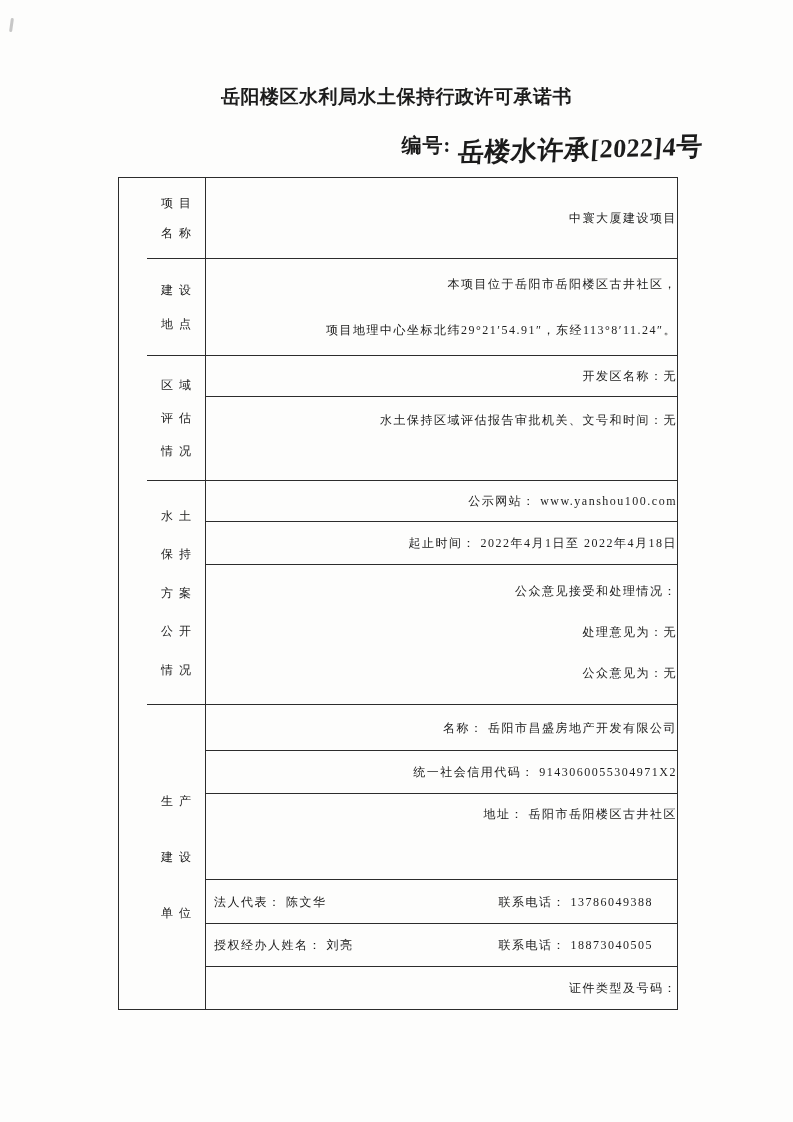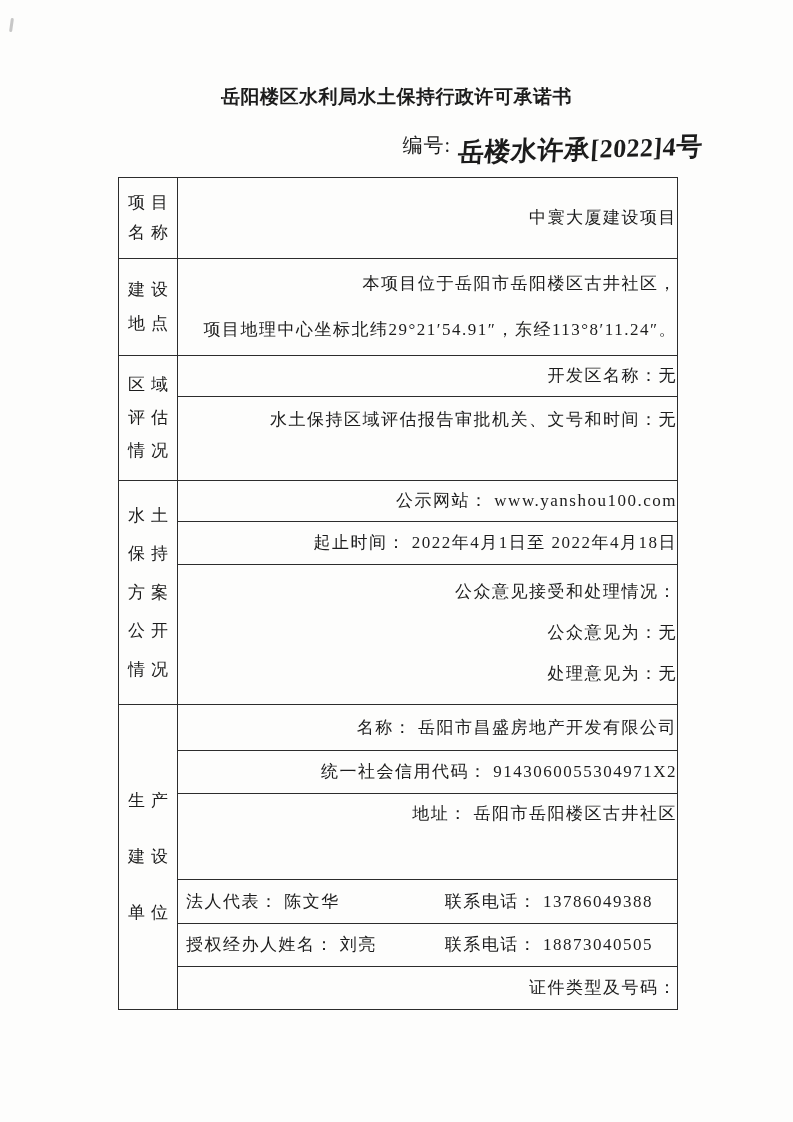--- a/index.html
+++ b/index.html
@@ -39,42 +39,43 @@
     letter-spacing: 0.5px;
   }
   .doc-number {
     position: absolute;
     top: 132px;
     right: 90px;
     font-size: 20px;
     white-space: nowrap;
   }
   .doc-number .label {
-    font-weight: 400;
+    font-weight: 700;
     letter-spacing: 1px;
     vertical-align: 6px;
   }
   .doc-number .handwritten {
     display: inline-block;
     font-size: 26px;
     font-weight: 700;
     letter-spacing: 0.5px;
     transform: rotate(-1.5deg) skewX(-5deg);
     margin-left: 2px;
   }
   
   .permit-table {
     position: absolute;
     top: 177px;
     left: 118px;
     width: 560px;
     border: 1px solid #2c2c2c;
     box-sizing: border-box;
-    font-size: 17px;
+    font-size: 12px;
     letter-spacing: 1.5px;
+    padding-left: 28px;
   }
   .section {
     display: flex;
     box-sizing: border-box;
   }
   .section + .section { border-top: 1px solid #2c2c2c; }
   .label-cell {
     width: 59px;
     min-width: 59px;
     box-sizing: border-box;
@@ -212,22 +213,22 @@
       </div>
       <div class="content-cell">
         <div class="row h40">
           <div class="line">公示网站： www.yanshou100.com</div>
         </div>
         <div class="row h43">
           <div class="line">起止时间： 2022年4月1日至 2022年4月18日</div>
         </div>
         <div class="row multi h140">
           <div class="line">公众意见接受和处理情况：</div>
+          <div class="line indented">处理意见为：无</div>
           <div class="line indented">公众意见为：无</div>
-          <div class="line indented">处理意见为：无</div>
         </div>
       </div>
     </div>
 
     <div class="section">
       <div class="label-cell compact">
         <div class="label-line">生产</div>
         <div class="label-line">建设</div>
         <div class="label-line">单位</div>
       </div>

